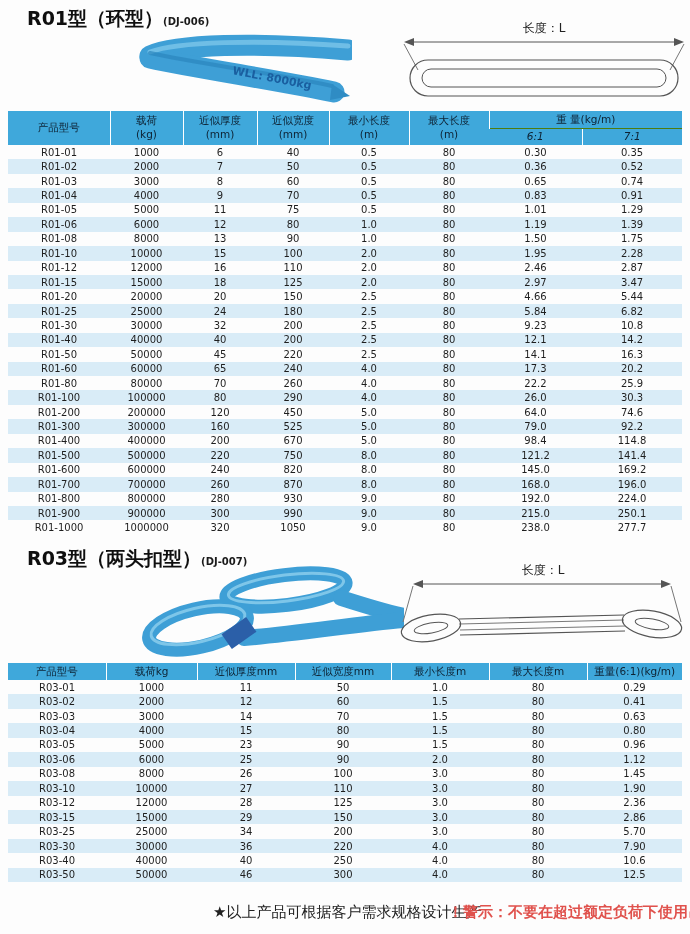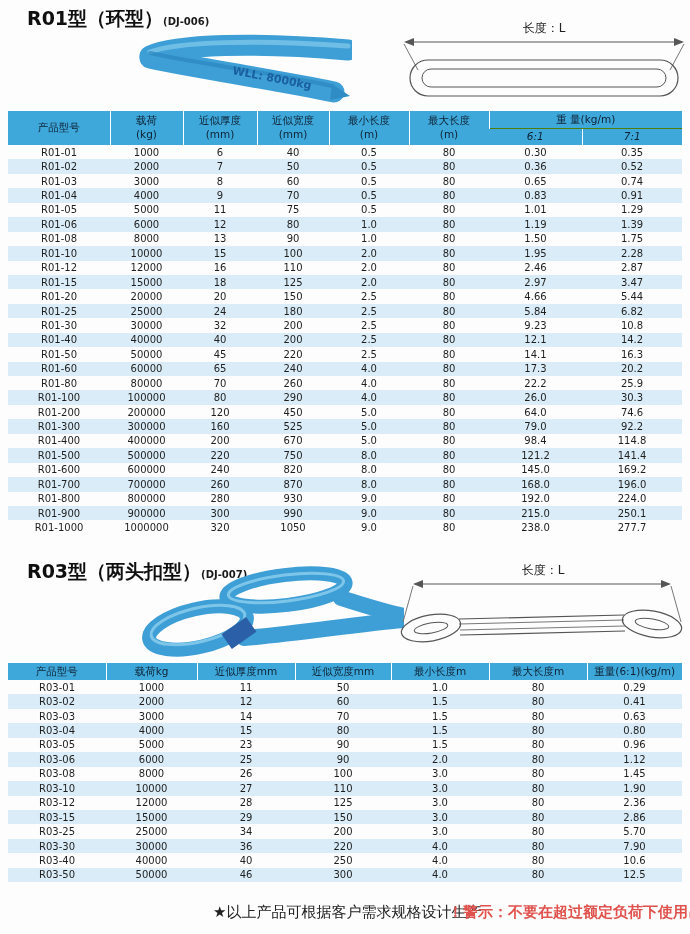--- a/index.html
+++ b/index.html
@@ -370,21 +370,21 @@
         <td>320</td>
         <td>1050</td>
         <td>9.0</td>
         <td>80</td>
         <td>238.0</td>
         <td>277.7</td>
       </tr>
     </tbody>
 </table>
 
-<div class="sec-title" style="top:546px;margin-top:13px;">
+<div class="sec-title" style="top:546px;">
   <span>R03型（两头扣型）</span><span class="code">(DJ-007)</span>
 </div>
 
 <svg class="abs" style="left:136px;top:562px;" width="268" height="98" viewBox="0 0 268 98">
   <ellipse cx="150" cy="28" rx="60" ry="15" transform="rotate(-7 150 28)" fill="none" stroke="#3E9FD6" stroke-width="14"></ellipse>
   <path d="M205 36 C 230 44, 250 50, 268 54" stroke="#3E9FD6" stroke-width="16" fill="none" stroke-linecap="round"></path>
   <ellipse cx="62" cy="66" rx="50" ry="19" transform="rotate(-13 62 66)" fill="none" stroke="#3E9FD6" stroke-width="14"></ellipse>
   <path d="M108 76 C 160 72, 220 62, 268 58" stroke="#3E9FD6" stroke-width="16" fill="none" stroke-linecap="round"></path>
   <ellipse cx="150" cy="26" rx="58" ry="13" transform="rotate(-7 150 26)" fill="none" stroke="#8FD0EE" stroke-width="3" opacity="0.8"></ellipse>
   <ellipse cx="62" cy="63" rx="48" ry="17" transform="rotate(-13 62 63)" fill="none" stroke="#8FD0EE" stroke-width="3" opacity="0.8"></ellipse>

